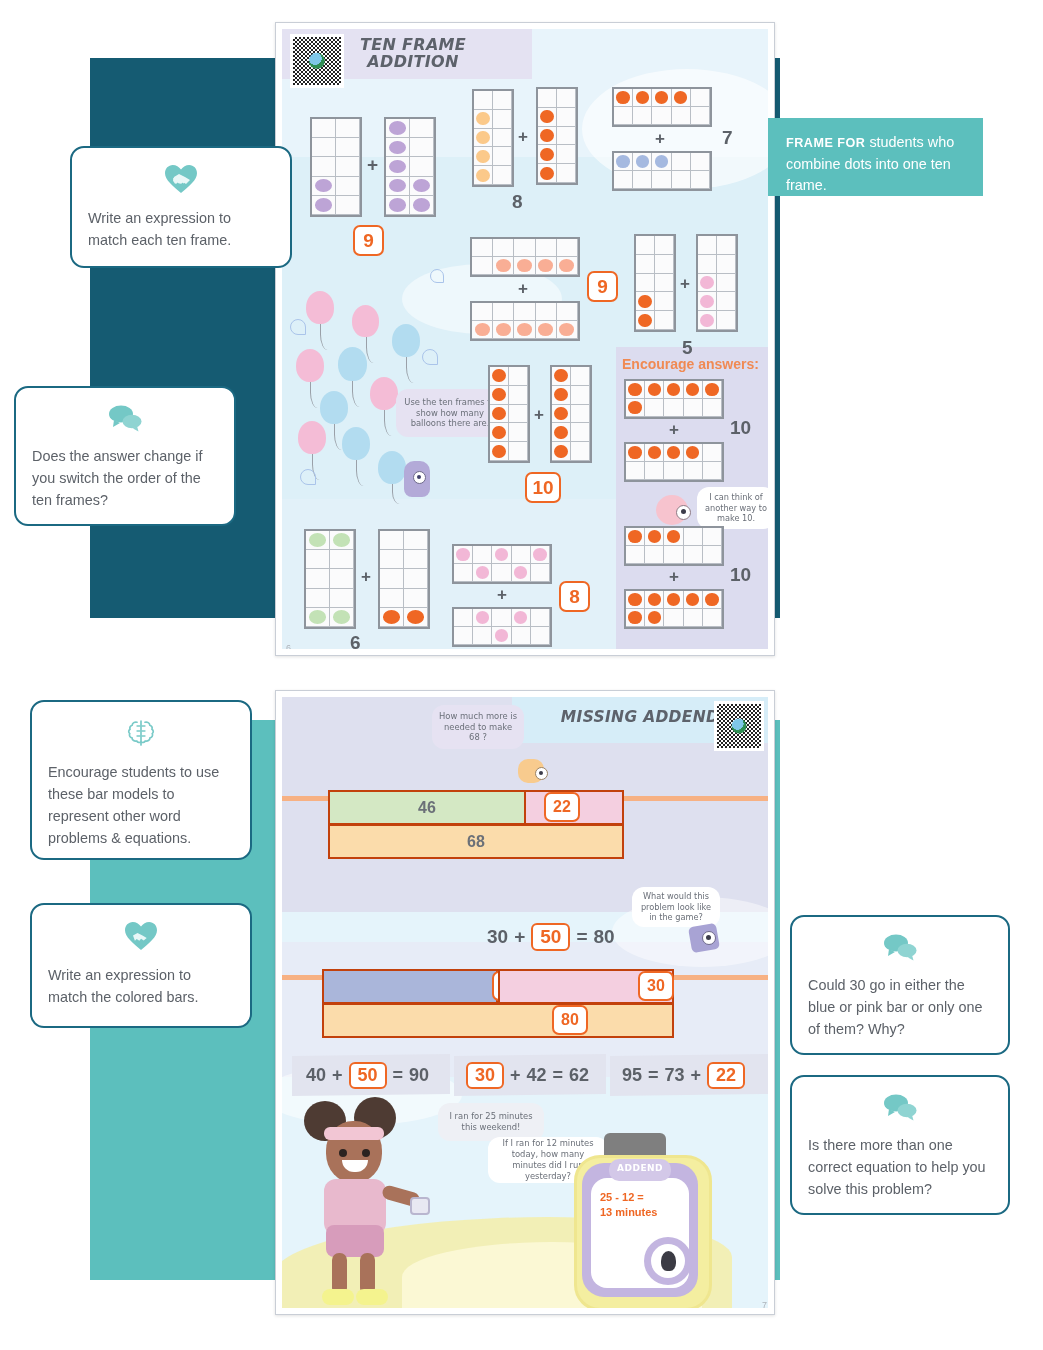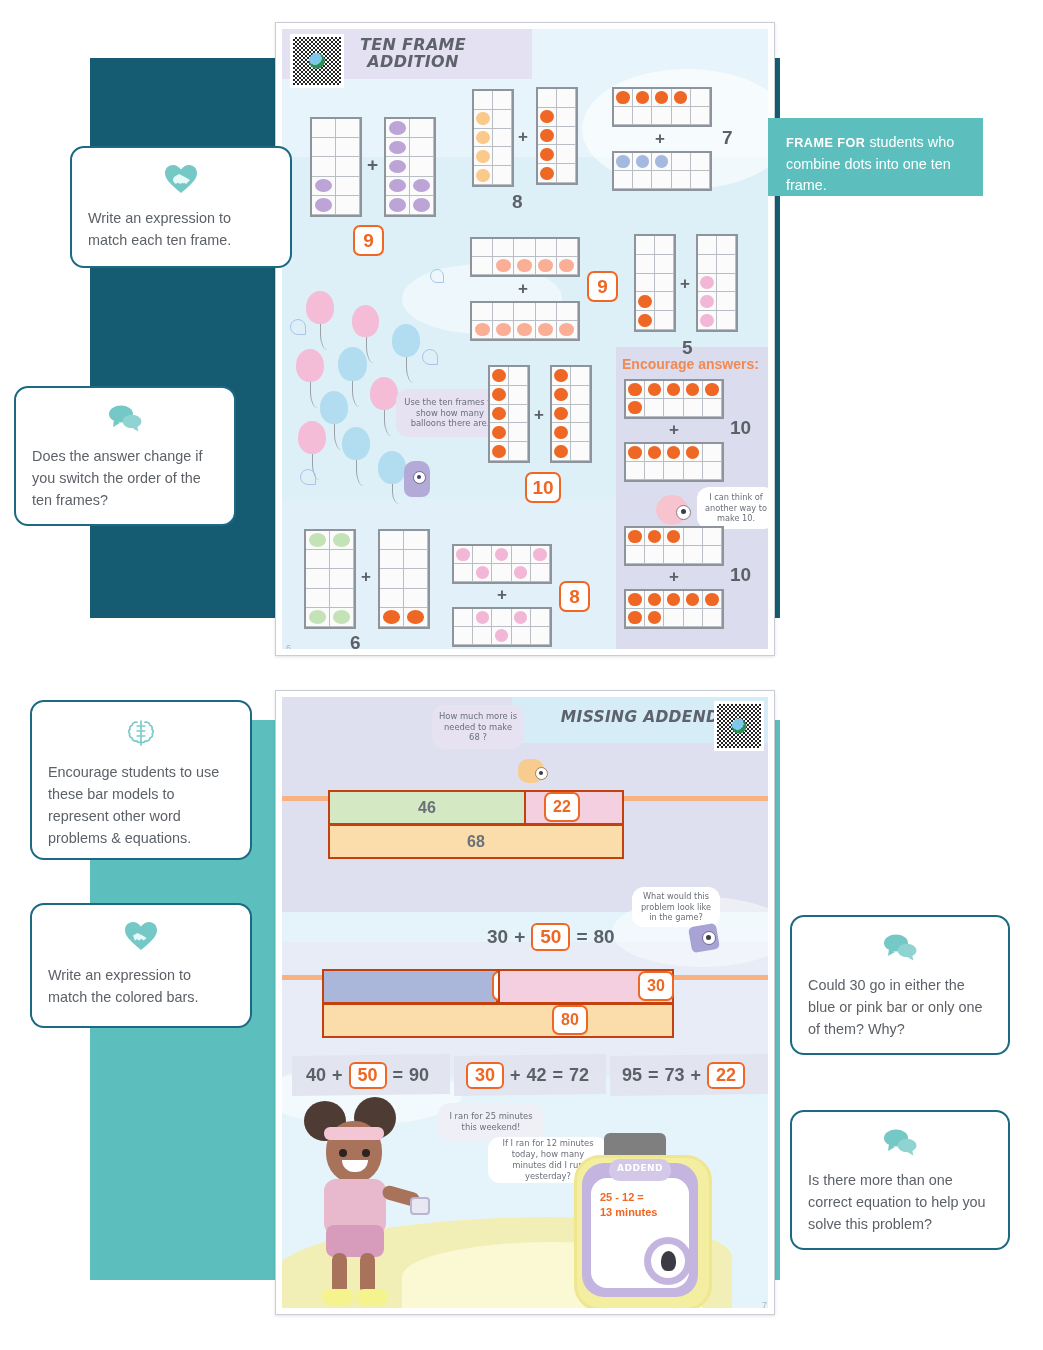--- a/index.html
+++ b/index.html
@@ -677,21 +677,21 @@
       <span>=</span>
       <span>90</span>
     </div>
 
     <div class="eqbox" style="left:172px;top:358px;width:152px;height:40px;"></div>
     <div class="eq" style="left:184px;top:365px;font-size:18px;">
       <span class="bn">30</span>
       <span>+</span>
       <span>42</span>
       <span>=</span>
-      <span>72</span>
+      <span>62</span>
     </div>
 
     <div class="eqbox" style="left:328px;top:358px;width:158px;height:40px;"></div>
     <div class="eq" style="left:340px;top:365px;font-size:18px;">
       <span>95</span>
       <span>=</span>
       <span>73</span>
       <span>+</span>
       <span class="bn">22</span>
     </div>
@@ -760,21 +760,21 @@
     <svg width="36" height="28" viewBox="0 0 36 28">
         <ellipse cx="14" cy="10" rx="12" ry="8.5" fill="#74c8c6"></ellipse>
         <path d="M7 16l-1 7 7-4z" fill="#74c8c6"></path>
         <ellipse cx="25" cy="17.5" rx="9.5" ry="6.8" fill="#8fd4d2"></ellipse>
         <path d="M30 22l1.5 5.5-5.5-3z" fill="#8fd4d2"></path>
       </svg>
   </span>
   <span class="ctext">Could 30 go in either the blue or pink bar or only one of them? Why?</span>
 </div>
 
-<div class="abs callout" style="left:790px;top:1110px;width:220px;height:140px;">
+<div class="abs callout" style="left:790px;top:1075px;width:220px;height:140px;">
   <span class="icon">
     <svg width="36" height="28" viewBox="0 0 36 28">
         <ellipse cx="14" cy="10" rx="12" ry="8.5" fill="#74c8c6"></ellipse>
         <path d="M7 16l-1 7 7-4z" fill="#74c8c6"></path>
         <ellipse cx="25" cy="17.5" rx="9.5" ry="6.8" fill="#8fd4d2"></ellipse>
         <path d="M30 22l1.5 5.5-5.5-3z" fill="#8fd4d2"></path>
       </svg>
   </span>
   <span class="ctext">Is there more than one correct equation to help you solve this problem?</span>
 </div>

